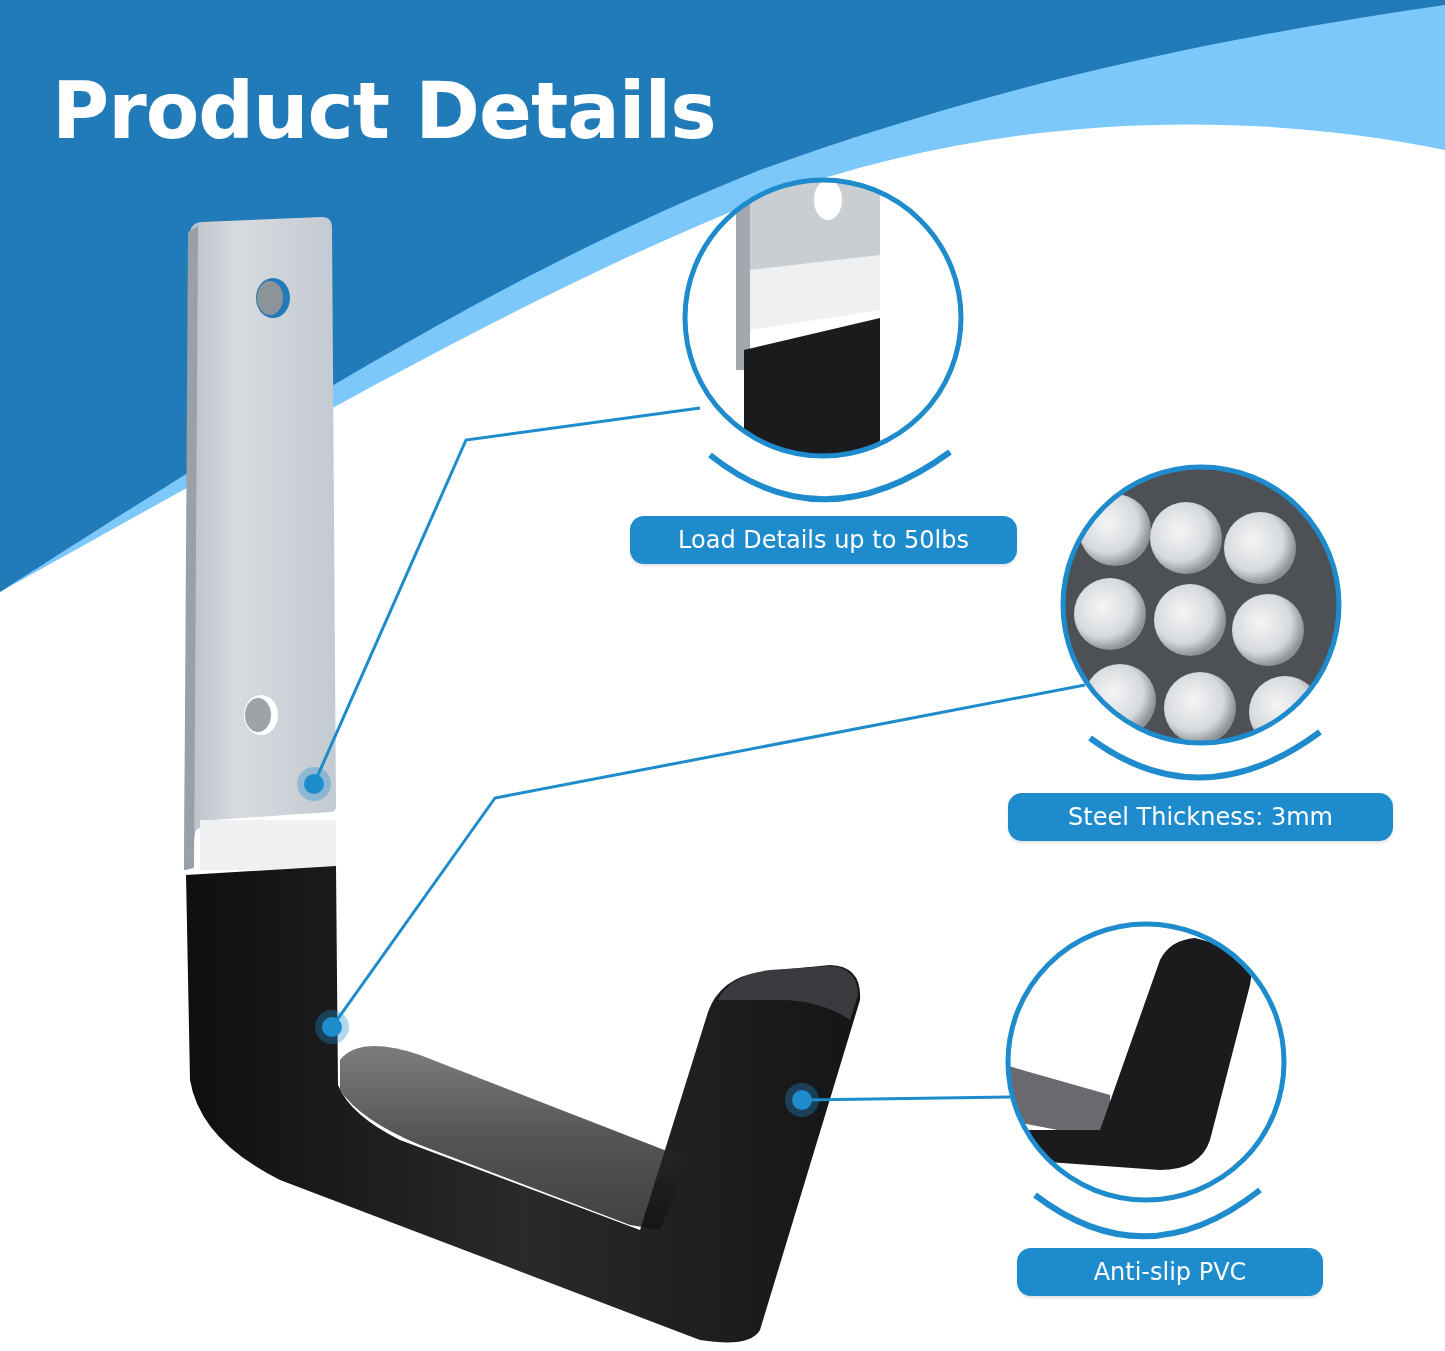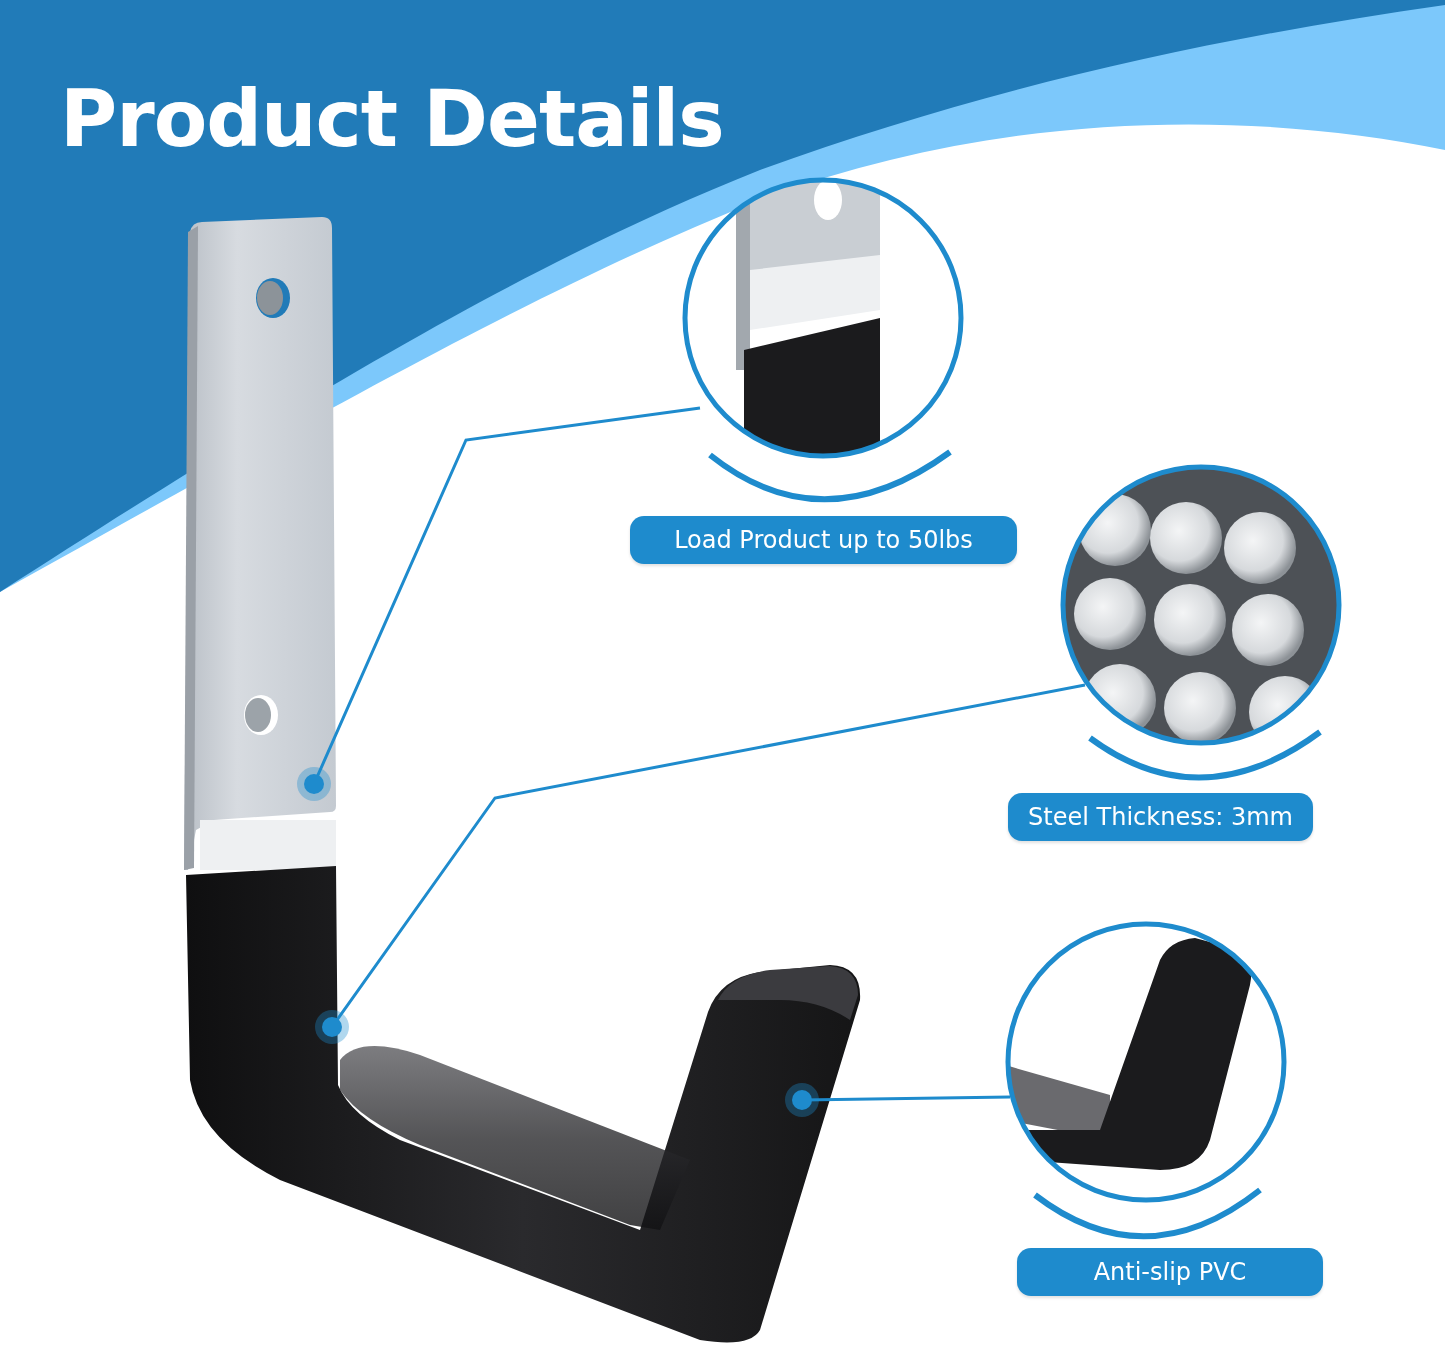--- a/index.html
+++ b/index.html
@@ -1,25 +1,25 @@
 <!DOCTYPE html>
 <html><head>
 <meta charset="utf-8">
 <style>
   html, body { margin: 0; padding: 0; }
   body { width: 1445px; height: 1351px; background: #ffffff; position: relative; overflow: hidden;
          font-family: "DejaVu Sans", "Liberation Sans", sans-serif; }
   .bg-svg { position: absolute; left: 0; top: 0; width: 1445px; height: 1351px; }
-  .title { position: absolute; left: 44px; top: 64px; margin: 16px; color: #ffffff; font-weight: bold;
+  .title { position: absolute; left: 44px; top: 64px; margin: 8px; color: #ffffff; font-weight: bold;
            font-size: 78px; letter-spacing: -1px; line-height: 1; }
   .pill { position: absolute; height: 48px; border-radius: 14px; background: #1e8bcd; color: #ffffff;
           display: flex; align-items: center; justify-content: center; font-size: 24px; box-sizing: border-box;
           box-shadow: 0 2px 3px rgba(0,0,0,0.12); }
   .pill-load { left: 630px; top: 516px; width: 387px; }
-  .pill-steel { left: 1008px; top: 793px; width: 305px; }
+  .pill-steel { left: 1008px; top: 793px; width: 385px; }
   .pill-pvc { left: 1017px; top: 1248px; width: 306px; }
 </style>
 </head>
 <body>
 
 <svg class="bg-svg" viewBox="0 0 1445 1351" xmlns="http://www.w3.org/2000/svg">
   <defs>
     <linearGradient id="steelGrad" x1="0" y1="0" x2="1" y2="0">
       <stop offset="0" stop-color="#b9bfc6"></stop>
       <stop offset="0.35" stop-color="#d7dbe0"></stop>
@@ -125,20 +125,20 @@
       <path d="M1160 960 Q1170 940 1195 938 L1240 950 Q1255 960 1250 985 L1210 1140 Q1200 1170 1160 1170 L1020 1160 L1020 1130 L1100 1130 Z" fill="#1b1b1d"></path>
     </g>
     <circle cx="1146" cy="1062" r="138" fill="none" stroke="#1e8bcd" stroke-width="5"></circle>
     <path d="M1035 1195 Q1146 1280 1260 1190" fill="none" stroke="#1e8bcd" stroke-width="6"></path>
   </g>
 </svg>
 
 <h1 class="title">Product Details</h1>
 
 <div class="pill pill-load">
-  <span>Load Product up to 50lbs</span>
+  <span>Load Details up to 50lbs</span>
 </div>
 <div class="pill pill-steel">
   <span>Steel Thickness: 3mm</span>
 </div>
 <div class="pill pill-pvc">
   <span>Anti-slip PVC</span>
 </div>
 
 </body></html>

